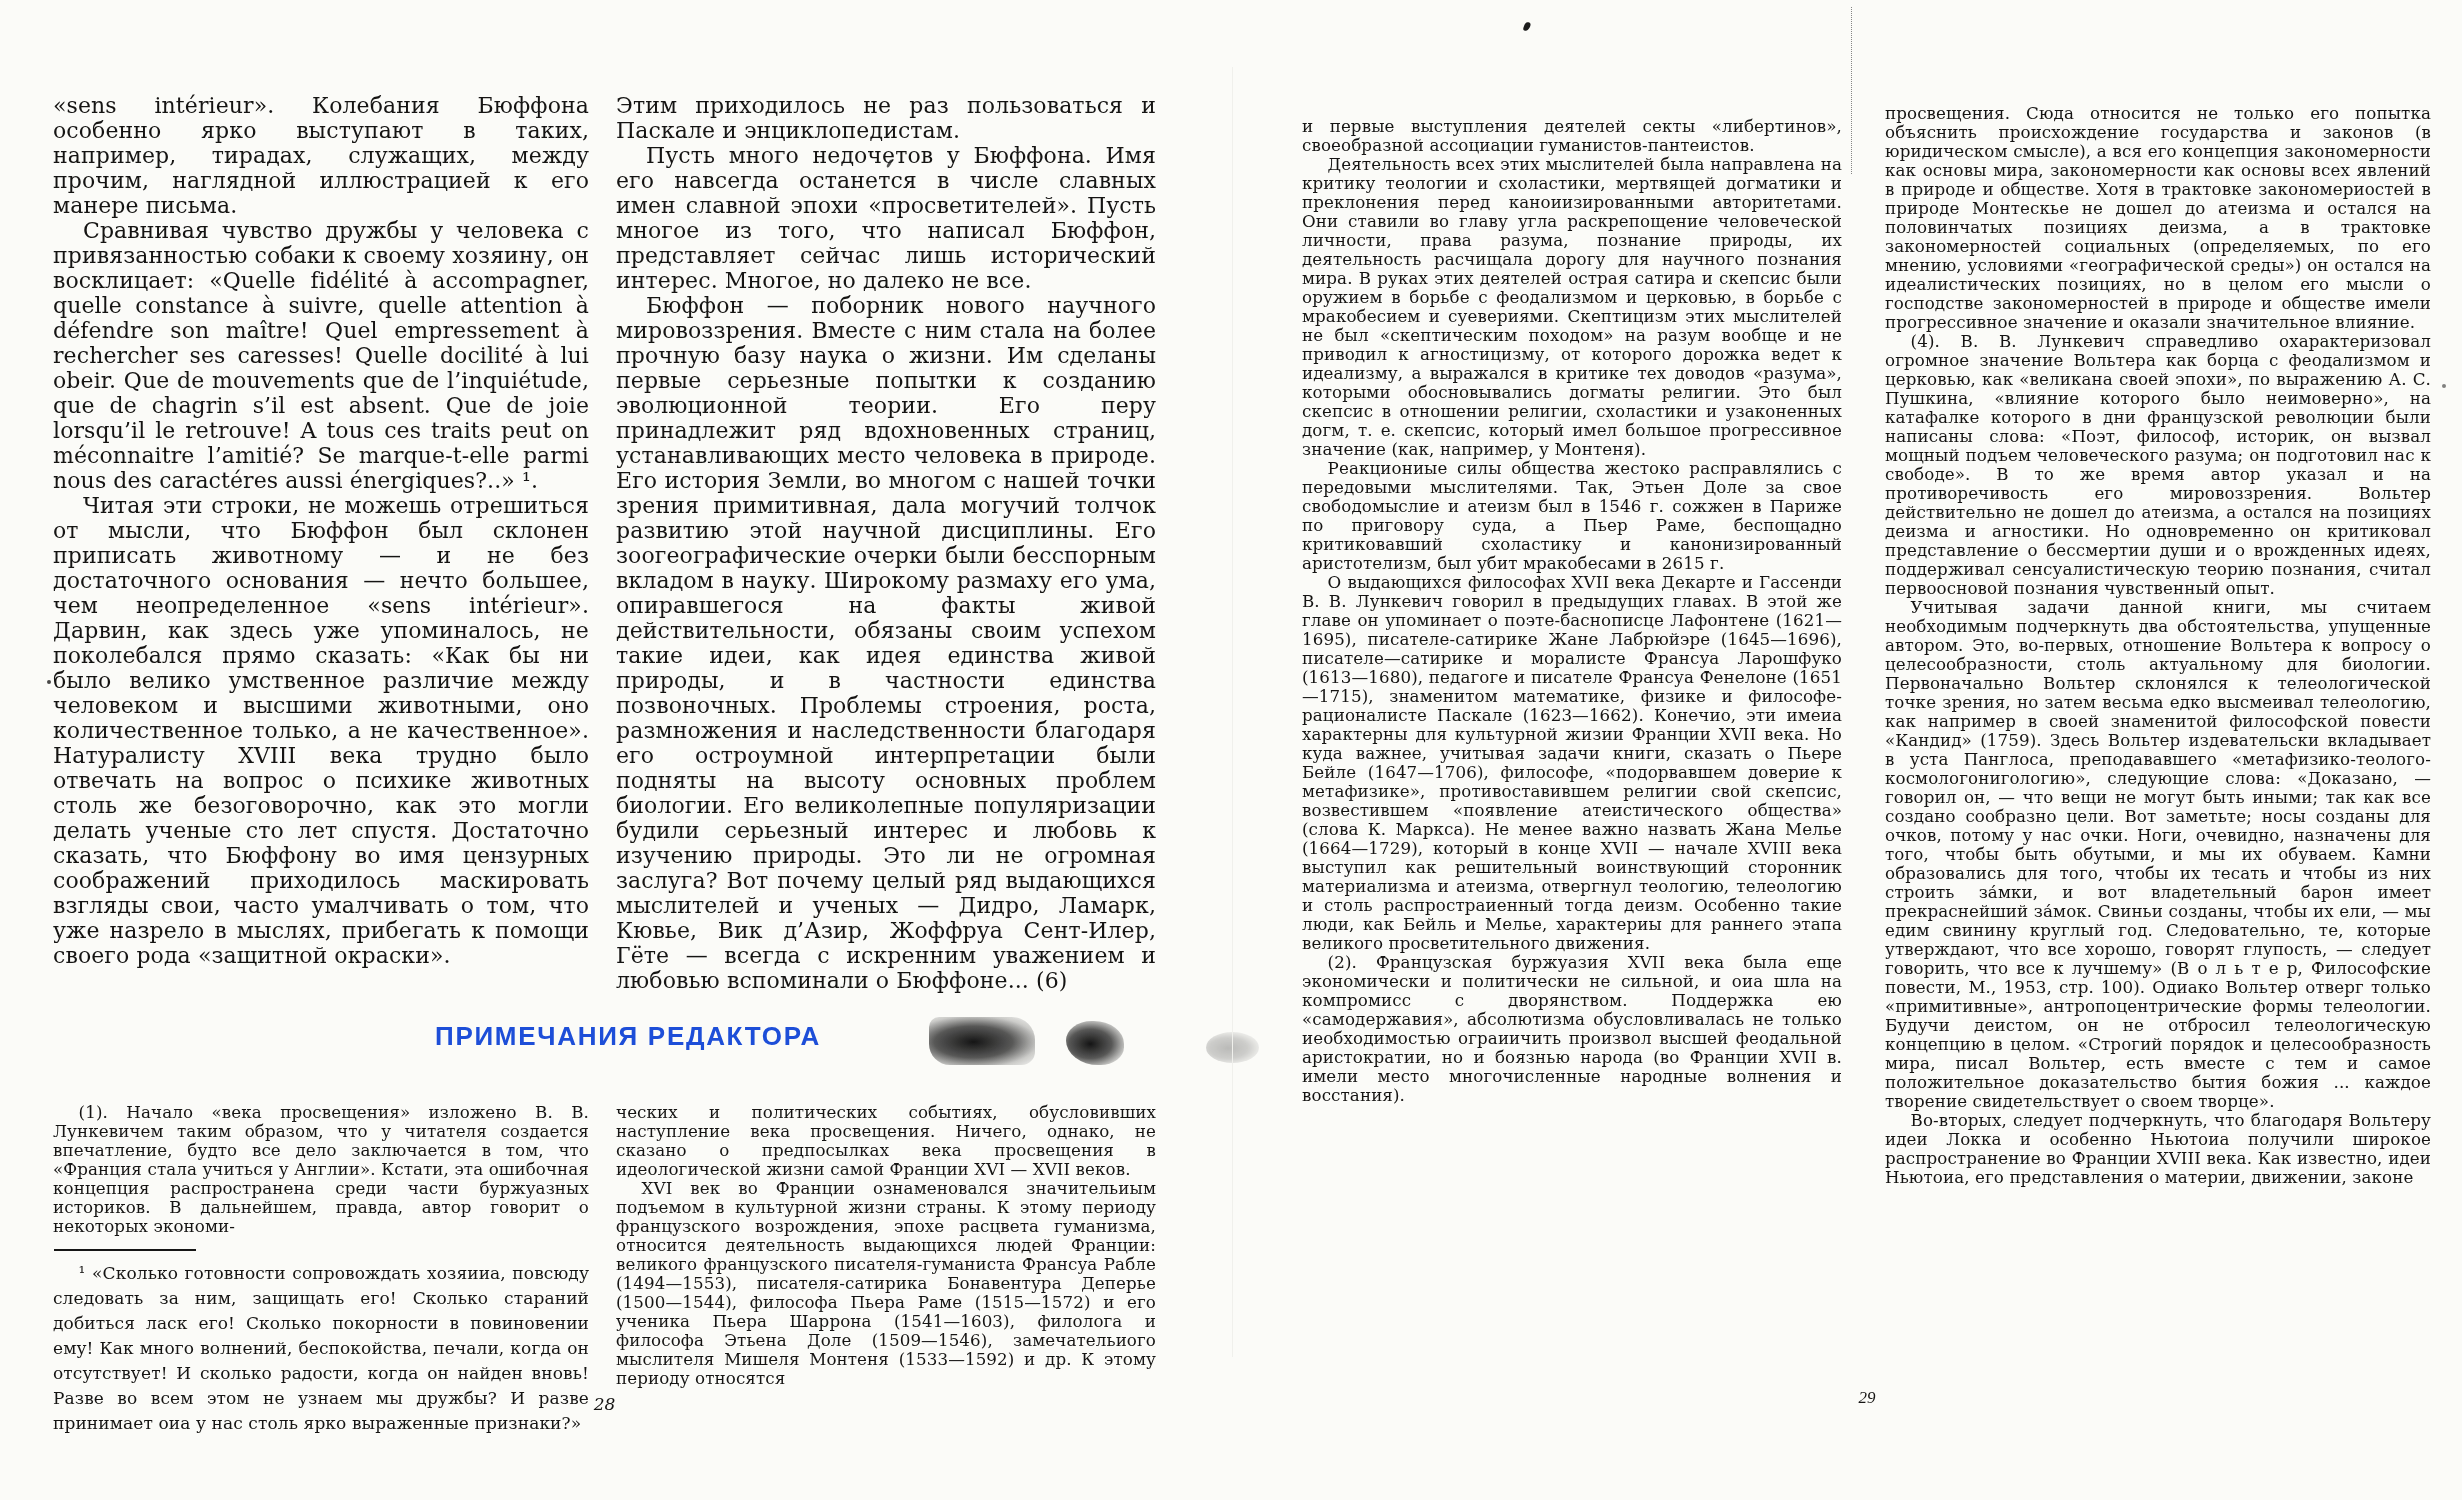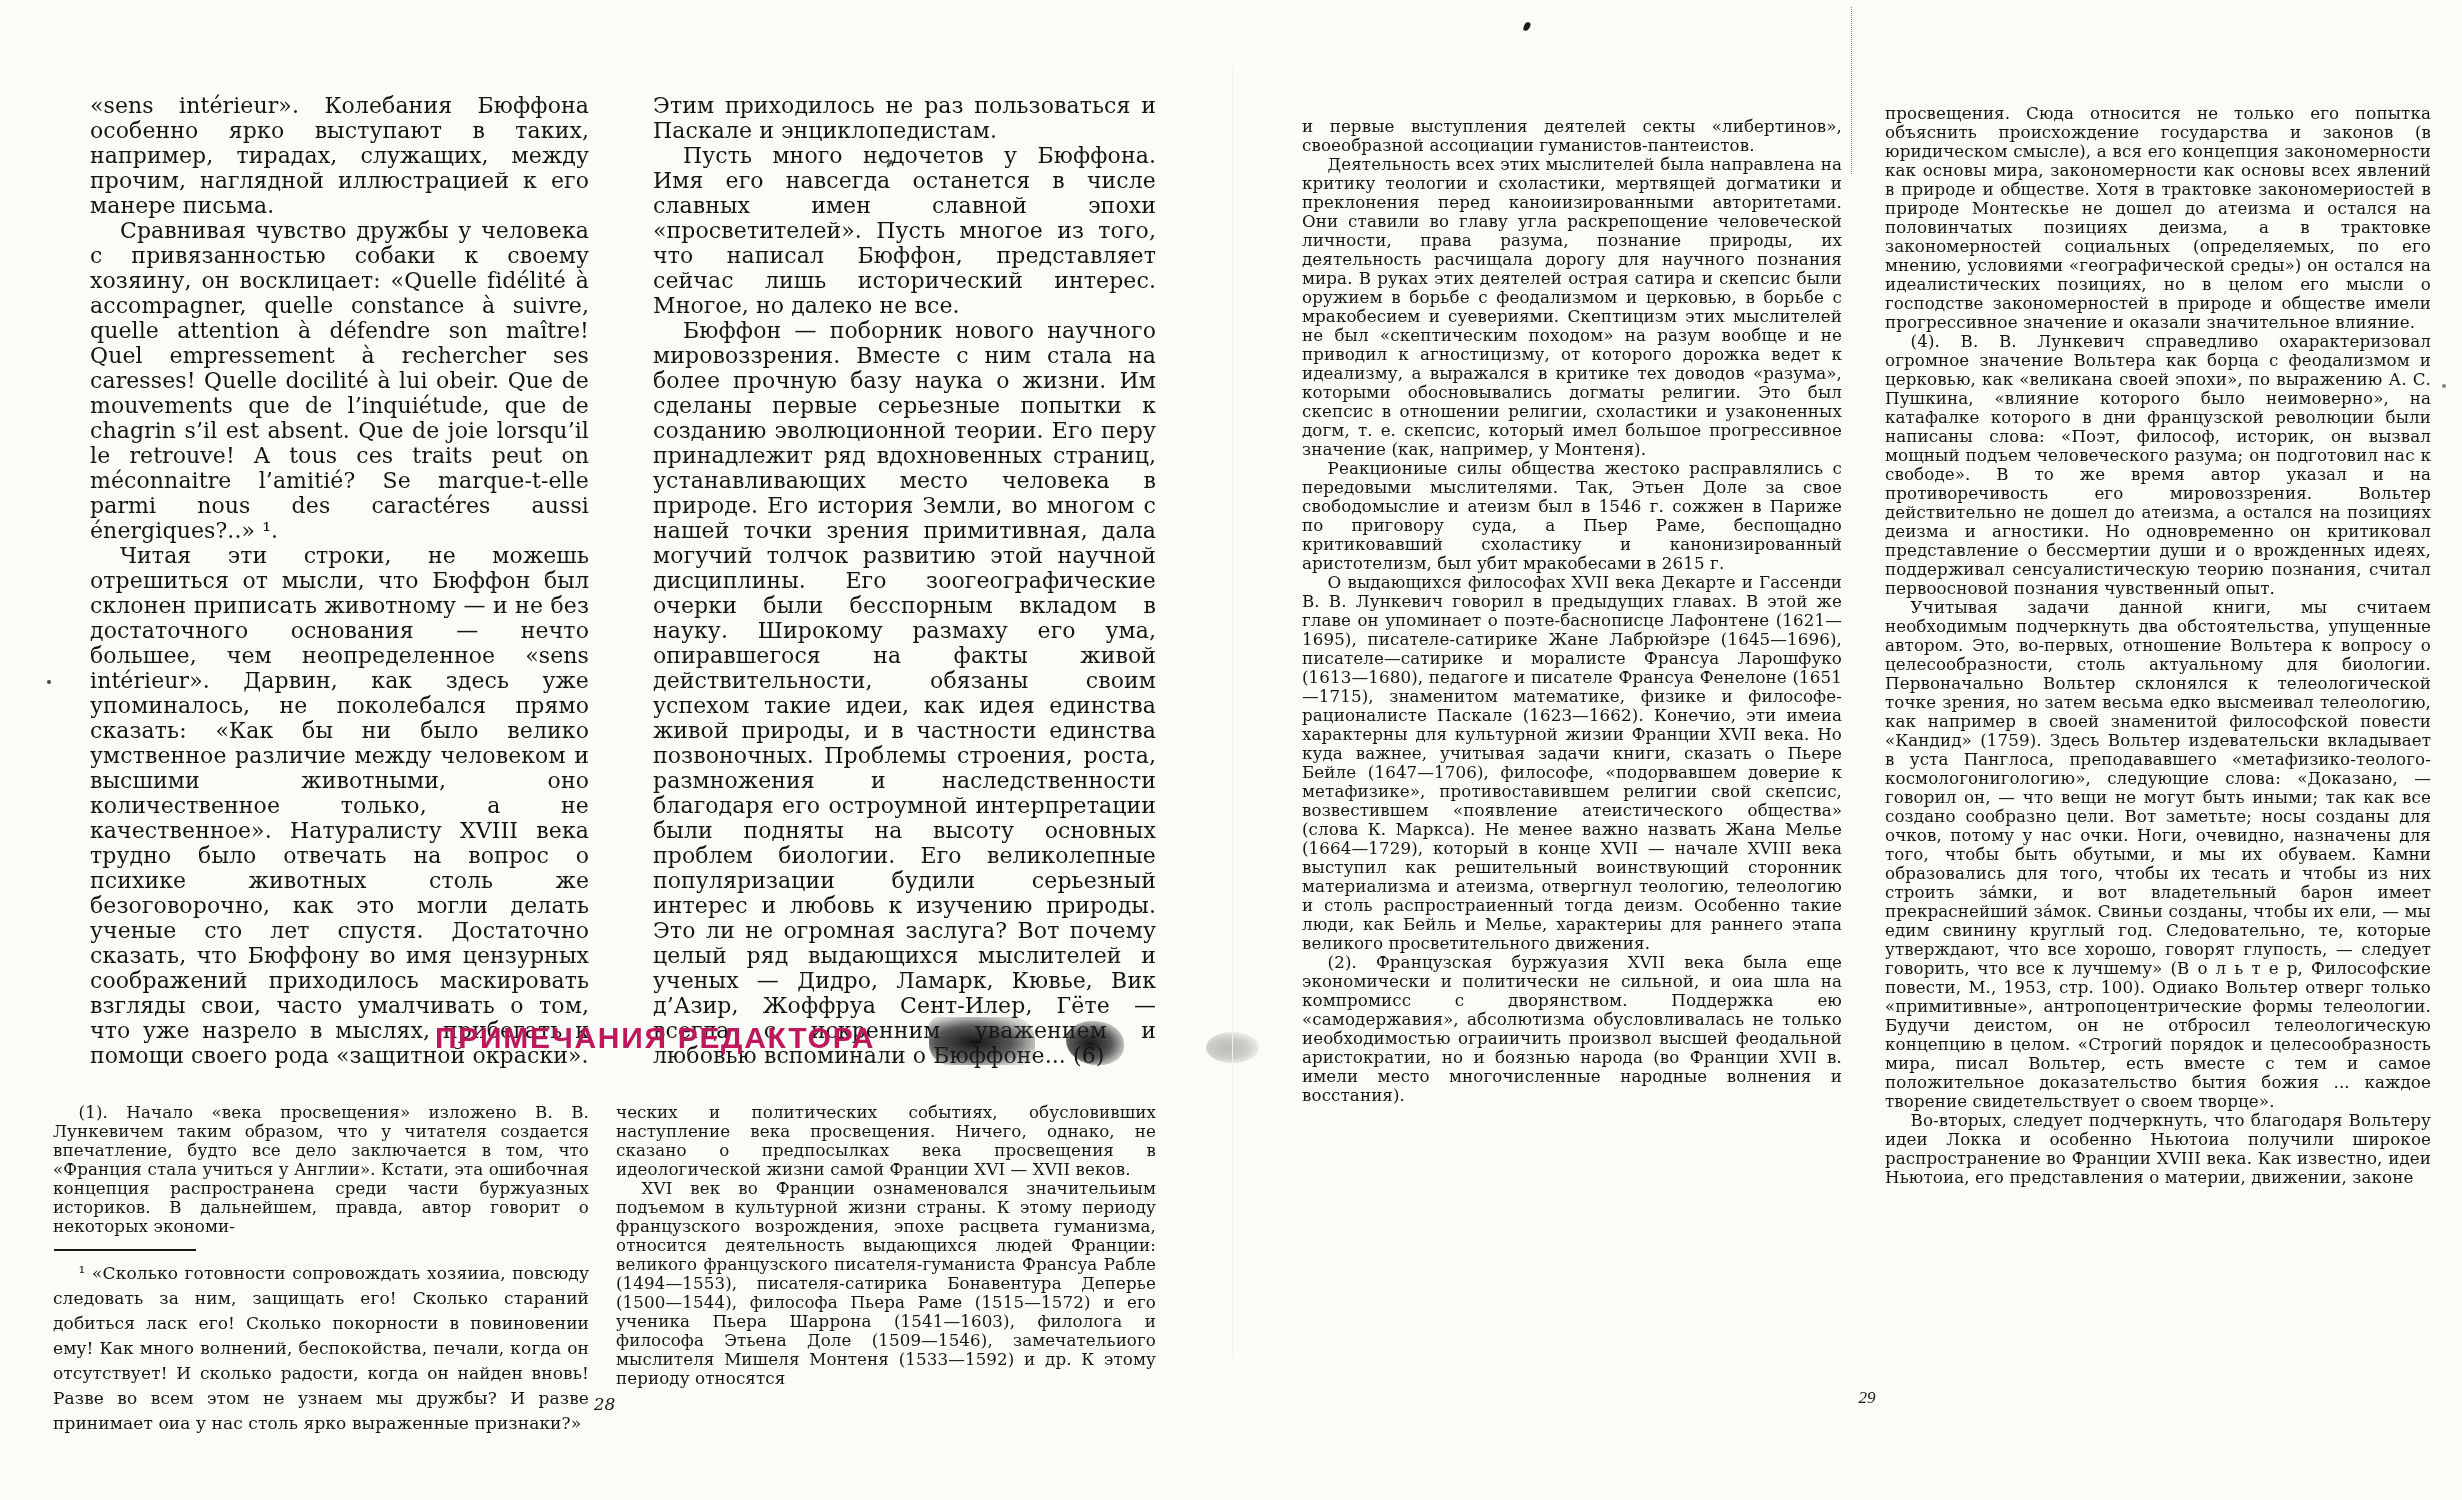--- a/index.html
+++ b/index.html
@@ -6,38 +6,38 @@
   body {
     width:2462px; height:1501px; position:relative;
     background:#fbfbf8; color:#151413;
     font-family:"DejaVu Serif", serif;
     overflow:hidden;
   }
   .abs { position:absolute; }
   p { margin:0; text-align:justify; }
   
   .body-text { font-size:22px; line-height:25px; letter-spacing:0.1px; }
-  .body-text p { text-indent:30px;margin-left:37px; }
+  .body-text p { text-indent:30px; }
   
   .notes-text { font-size:16.7px; line-height:19px; letter-spacing:0.1px; }
   .notes-text p { text-indent:25.6px; }
   p.noind { text-indent:0 !important; }
   
   #col1 { left:53px;  top:93px; width:536px; }
   #col2 { left:616px; top:93px; width:540px; }
   #notesL { left:53px;  top:1103px; width:536px; }
   #notesR { left:616px; top:1103px; width:540px; }
   #col3 { left:1302px; top:117px; width:540px; }
   #col4 { left:1885px; top:104px; width:546px; }
   
   #heading-row { left:435px; top:1021px; width:723px; height:50px; }
   #notes-heading {
     font-family:"Liberation Sans", sans-serif; font-weight:bold;
-    font-size:30px; letter-spacing:1.7px; margin:0; display:inline-block;
-    color:#be185d;
+    font-size:26px; letter-spacing:1.7px; margin:0; display:inline-block;
+    color:#1d4ed8;
   }
   
   .smudge {
     position:absolute; filter:blur(0.7px);
     background:radial-gradient(ellipse at 42% 52%, rgba(8,8,8,0.95) 0%, rgba(25,25,25,0.72) 45%, rgba(60,60,60,0.25) 74%, rgba(0,0,0,0) 100%);
   }
   #smudge1 { left:929px; top:1017px; width:106px; height:48px; border-radius:10px 23px 13.3px 21px; }
   #smudge2 { left:1066px; top:1021px; width:58px; height:44px; border-radius:46% 54% 42% 58%; }
   #smudge3 { left:1206px; top:1032px; width:53px; height:31px; border-radius:50%; opacity:0.28; }
   

